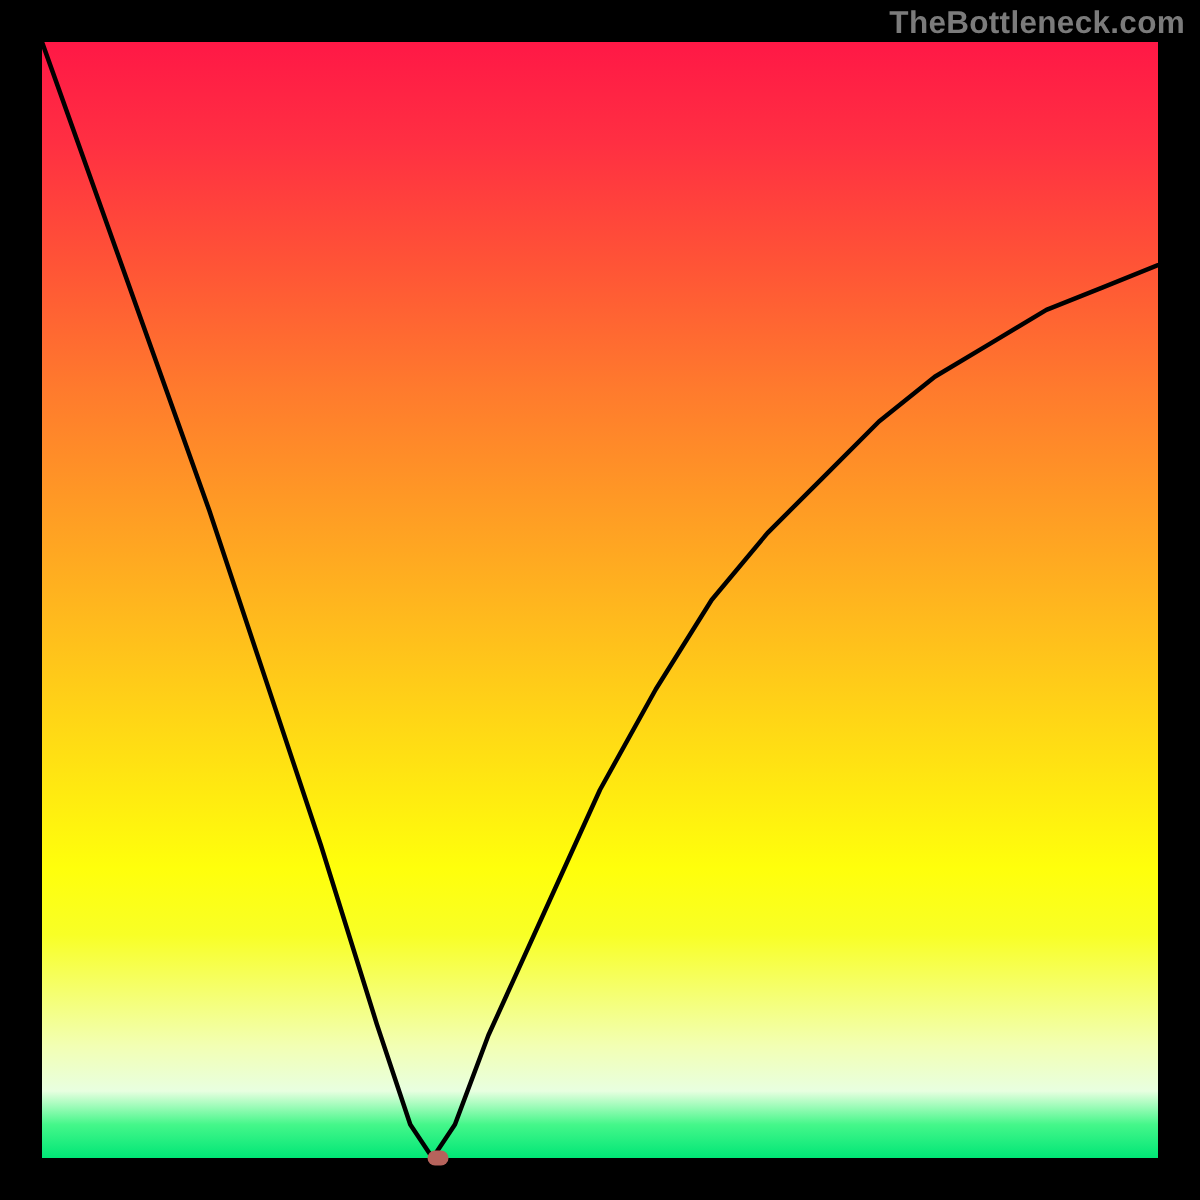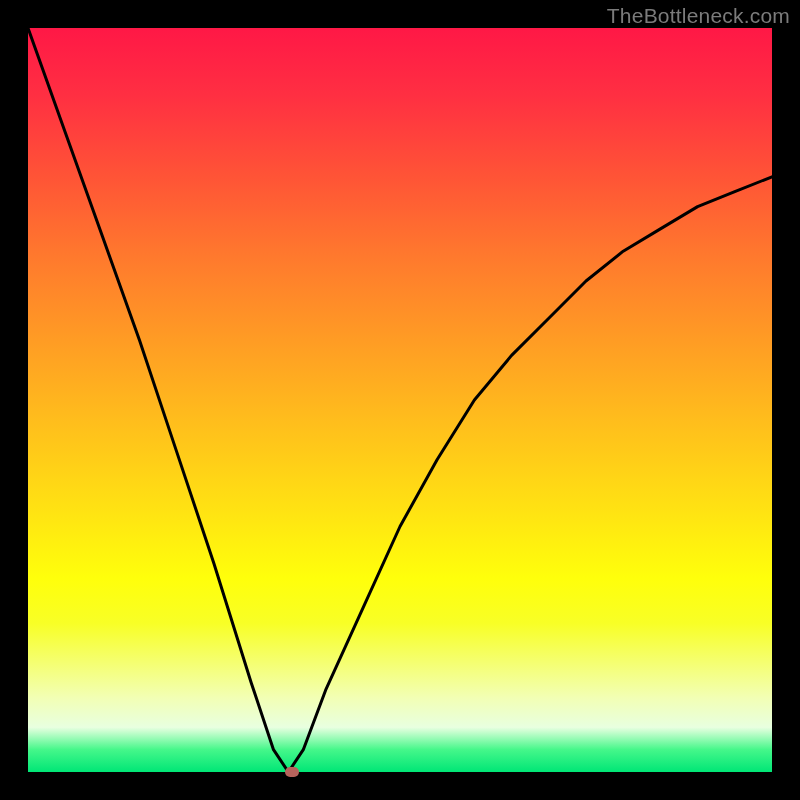--- a/index.html
+++ b/index.html
@@ -54,21 +54,21 @@
     background: #b6635c;
     border-radius: 5px;
   }
   .watermark {
     position: absolute;
     top: 4px;
     right: 10px;
     color: #7b7b7b;
     font-size: 21px;
     letter-spacing: 0.2px;
-    font-weight: 400;
+    font-weight: 700;
   }
 </style>
 </head>
 <body>
 
 <div class="frame">
   <div class="watermark">TheBottleneck.com</div>
   <div class="plot">
     <svg class="curve" viewBox="0 0 744 744" preserveAspectRatio="none">
       <path fill="none" stroke="#000" stroke-width="3" stroke-linecap="round" stroke-linejoin="round" d="M0.0 0.0 L37.2 104.2 L74.4 208.3 L111.6 312.5 L148.8 424.1 L186.0 535.7 L223.2 654.7 L245.5 721.7 L260.4 744.0 L275.3 721.7 L297.6 662.2 L334.8 580.3 L372.0 498.5 L409.2 431.5 L446.4 372.0 L483.6 327.4 L520.8 290.2 L558.0 253.0 L595.2 223.2 L632.4 200.9 L669.6 178.6 L706.8 163.7 L744.0 148.8"></path>

